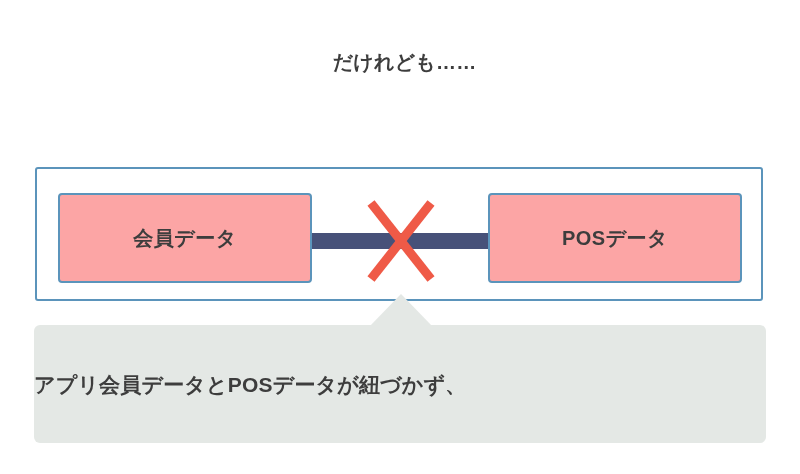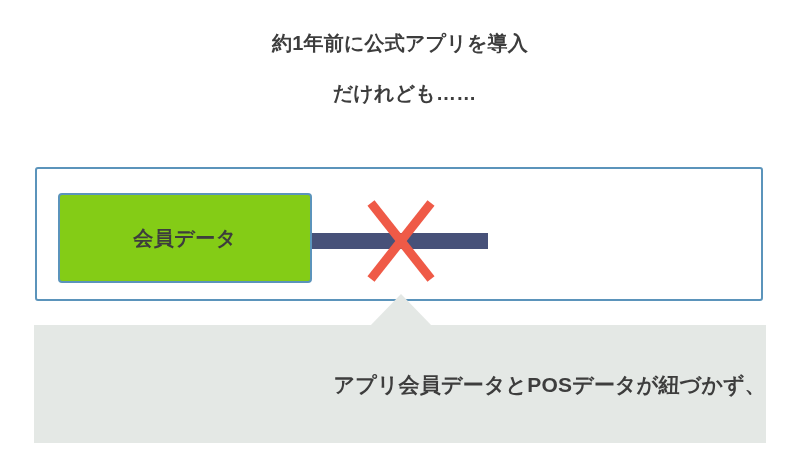--- a/index.html
+++ b/index.html
@@ -61,21 +61,21 @@
     background: #ffffff;
   }
 
   .data-box {
     position: absolute;
     top: 193px;
     height: 90px;
     border: 2px solid #5b94bb;
     border-radius: 4px;
     box-sizing: border-box;
-    background: #84cc16;
+    background: #fca5a5;
     display: flex;
     align-items: center;
     justify-content: center;
     z-index: 3;
   }
   .data-box.left  { left: 58px;  width: 254px; }
   .data-box.right { left: 488px; width: 254px; }
 
   .data-box-label {
     font-size: 20px;
@@ -119,57 +119,58 @@
   .callout-pointer svg { display: block; }
 
   
   .caption-panel {
     position: absolute;
     left: 34px;
     top: 325px;
     width: 732px;
     height: 118px;
     background: #e4e8e5;
-    border-radius: 0;
+    border-radius: 6px;
     box-sizing: border-box;
     display: flex;
     flex-direction: column;
-    align-items: flex-end;
+    align-items: flex-start;
     justify-content: center;
     z-index: 1;
-    padding-left: 25px;
   }
   .caption-line {
     font-size: 21px;
     font-weight: bold;
     line-height: 33px;
     letter-spacing: 0.2px;
     color: #3d3d3d;
     white-space: nowrap;
     text-align: center;
   }
 </style>
 </head>
 <body>
 
 <div class="slide">
 
   <div class="header">
-    <div class="headline">約1年前に公式アプリを導入</div>
     <div class="subhead">だけれども……</div>
   </div>
 
   <div class="diagram-frame"></div>
 
   <div class="connector-bar"></div>
 
   <div class="data-box left">
     <span class="data-box-label">会員データ</span>
   </div>
 
+  <div class="data-box right">
+    <span class="data-box-label">POSデータ</span>
+  </div>
 
   <div class="cross-mark">
     <svg width="72" height="88" viewBox="0 0 72 88" xmlns="http://www.w3.org/2000/svg">
       <line x1="6" y1="6" x2="66" y2="82" stroke="#ef5a47" stroke-width="9" stroke-linecap="butt"></line>
       <line x1="66" y1="6" x2="6" y2="82" stroke="#ef5a47" stroke-width="9" stroke-linecap="butt"></line>
     </svg>
   </div>
 
   <div class="callout-pointer">
     <svg width="64" height="33" viewBox="0 0 64 33" xmlns="http://www.w3.org/2000/svg">

